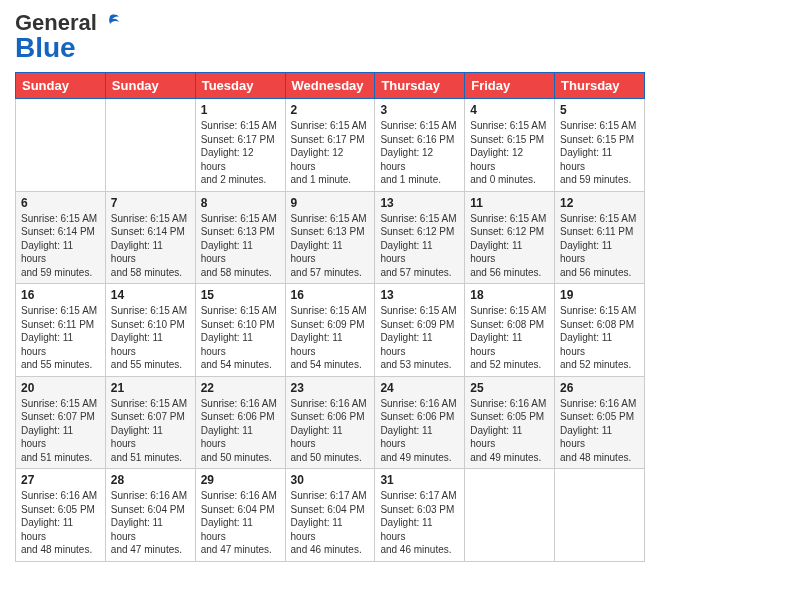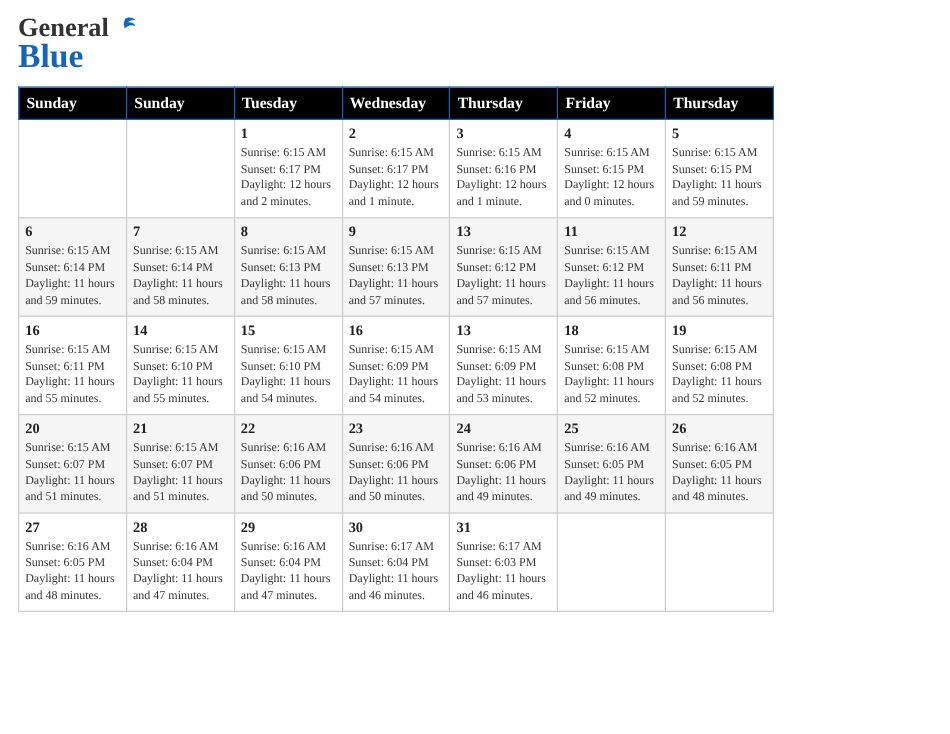--- a/index.html
+++ b/index.html
@@ -8,21 +8,20 @@
       background: #fff;
       width: 792px;
       height: 612px;
       overflow: hidden;
     }
     .page {
       width: 660px;
       height: 612px;
       background: #fff;
       padding: 10px 15px 10px 15px;
-      font-family: Liberation Serif, serif;
     }
     .header-area {
       display: flex;
       justify-content: space-between;
       align-items: flex-start;
       margin-bottom: 8px;
     }
     .logo {
       display: flex;
       flex-direction: column;
@@ -46,21 +45,21 @@
       font-size: 16px;
       font-weight: normal;
       color: #444;
     }
     .calendar {
       width: 100%;
       border-collapse: collapse;
       table-layout: fixed;
     }
     .calendar th {
-      background: #000000;
+      background: #ef4444;
       color: #fff;
       text-align: left;
       padding: 5px 6px;
       font-size: 13px;
       font-weight: bold;
       border: 1px solid #1565c0;
     }
     .calendar td {
       border: 1px solid #ccc;
       vertical-align: top;

